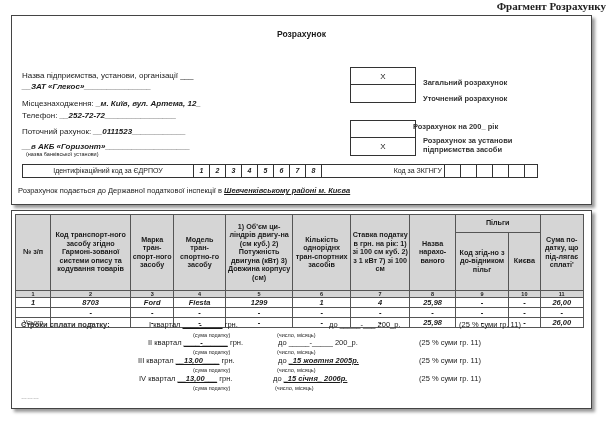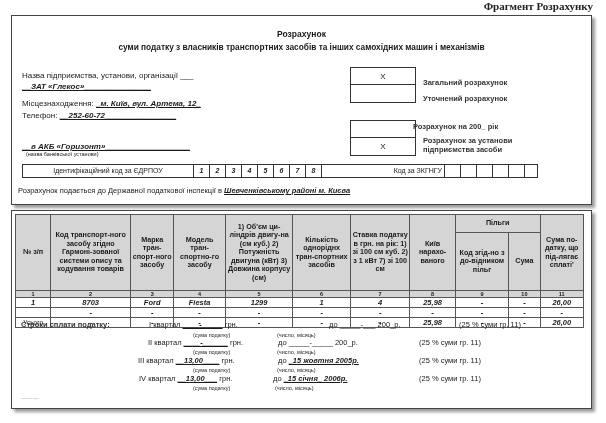--- a/index.html
+++ b/index.html
@@ -1,26 +1,26 @@
 <!DOCTYPE html>
 <html><head>
   <meta charset="utf-8">
   <style>
     html, body { margin:0; padding:0; }
     body { width:606px; height:423px; background:#ffffff; position:relative; overflow:hidden;
            font-family:"Liberation Sans", sans-serif; color:#1a1a1a; }
-    .caption { position:absolute; right:13px; top:0; font-family:"Liberation Serif", serif; font-weight:bold;
+    .caption { position:absolute; right:0; top:0; font-family:"Liberation Serif", serif; font-weight:bold;
                font-size:11px; color:#222; white-space:nowrap; }
     .panel { position:absolute; background:#fff; border:1px solid #444; box-shadow:3px 3px 3px #999; }
     #p1 { left:11px; top:15px; width:579px; height:188px; }
     #p2 { left:11px; top:210px; width:579px; height:197px; }
     .title1 { position:absolute; left:0; right:0; top:13px; text-align:center; font-size:8.5px; font-weight:bold; }
     .title2 { position:absolute; left:0; right:0; top:26px; text-align:center; font-size:8.3px; font-weight:bold; }
     .fl { position:absolute; font-size:8px; white-space:nowrap;text-align:right; }
-    .fl i { font-weight:bold; text-decoration:underline; }
+    .fl i { font-weight:bold; }
     .tiny { font-size:5.5px; }
     .chk { position:absolute; border:1px solid #333; }
     .chk div { height:50%; box-sizing:border-box; text-align:center; font-size:8px; line-height:17px; }
     .chk div:first-child { border-bottom:1px solid #333; }
     .chkl { position:absolute; font-size:7.5px; font-weight:bold; color:#333; white-space:nowrap; line-height:10px; }
     .idrow { position:absolute; left:10px; top:148px; height:12px; display:flex; border:1px solid #333; font-size:7px; }
     .idrow > div { border-right:1px solid #333; height:12px; line-height:12px; text-align:center; }
     .idrow > div:last-child { border-right:none; }
     .idrow .d { width:15px; font-weight:bold; font-style:italic; }
     .idrow .e { width:15px; }
@@ -35,26 +35,26 @@
     .pay i { font-weight:bold; text-decoration:underline; }
     .sub { position:absolute; font-size:5.5px; white-space:nowrap; color:#222; }
   </style>
 </head>
 <body>
 
 <div class="caption">Фрагмент Розрахунку</div>
 
 <div class="panel" id="p1">
   <div class="title1">Розрахунок</div>
-  <div class="title2">суми податку з власників транспортних засобів та інших самохідних машин і механізмів</div>
 
   <div class="fl" style="left:10px;top:55px">Назва підприємства, установи, організації ___</div>
   <div class="fl" style="left:10px;top:66px"><i>__ЗАТ «Глекос»_______________</i></div>
   <div class="fl" style="left:10px;top:83px"><span>Місцезнаходження: </span><i>_м. Київ, вул. Артема, 12_</i></div>
-  <div class="fl" style="left:10px;top:95px"><span>Телефон: </span><i>__252-60-72________________</i></div>
+  <div class="fl" style="left:10px;top:95px"><span>Телефон: </span><i>__252-72-72________________</i></div>
+  <div class="fl" style="left:10px;top:111px"><span>Поточний рахунок: </span><i>__0111523____________</i></div>
   <div class="fl" style="left:10px;top:126px"><i>__в АКБ «Горизонт»___________________</i></div>
   <div class="fl tiny" style="left:14px;top:135px">(назва банківської установи)</div>
 
   <div class="chk" style="left:338px;top:51px;width:64px;height:34px">
     <div>X</div>
     <div></div>
   </div>
   <div class="chkl" style="left:411px;top:62px">Загальний розрахунок</div>
   <div class="chkl" style="left:411px;top:78px">Уточнений розрахунок</div>
 
@@ -92,27 +92,27 @@
   <table class="main">
     <tbody>
         <tr style="height:18px">
       <th rowspan="2" style="width:32px">№ з/п</th>
       <th rowspan="2" style="width:76px">Код транспорт-ного засобу згідно Гармоні-зованої системи опису та кодування товарів</th>
       <th rowspan="2" style="width:40px">Марка тран-спорт-ного засобу</th>
       <th rowspan="2" style="width:48px">Модель тран-спортно-го засобу</th>
       <th rowspan="2" style="width:64px">1) Об'єм ци-ліндрів двигу-на (см куб.) 2) Потужність двигуна (кВт) 3) Довжина корпусу (см)</th>
       <th rowspan="2" style="width:54px">Кількість одноріднх тран-спортних засобів</th>
       <th rowspan="2" style="width:56px">Ставка податку в грн. на рік: 1) зі 100 см куб. 2) з 1 кВт 7) зі 100 см</th>
-      <th rowspan="2" style="width:42px">Київ нарахо-ваного</th>
+      <th rowspan="2" style="width:42px">Назва нарахо-ваного</th>
       <th colspan="2">Пільги</th>
       <th rowspan="2" style="width:40px">Сума по-датку, що під-лягає сплаті'</th>
     </tr>
     <tr style="height:58px">
       <th style="width:50px">Код згід-но з до-відником пільг</th>
-      <th style="width:28px">Сума</th>
+      <th style="width:28px">Києва</th>
     </tr>
     <tr class="num">
       <td>1</td>
       <td>2</td>
       <td>3</td>
       <td>4</td>
       <td>5</td>
       <td>6</td>
       <td>7</td>
       <td>8</td>

